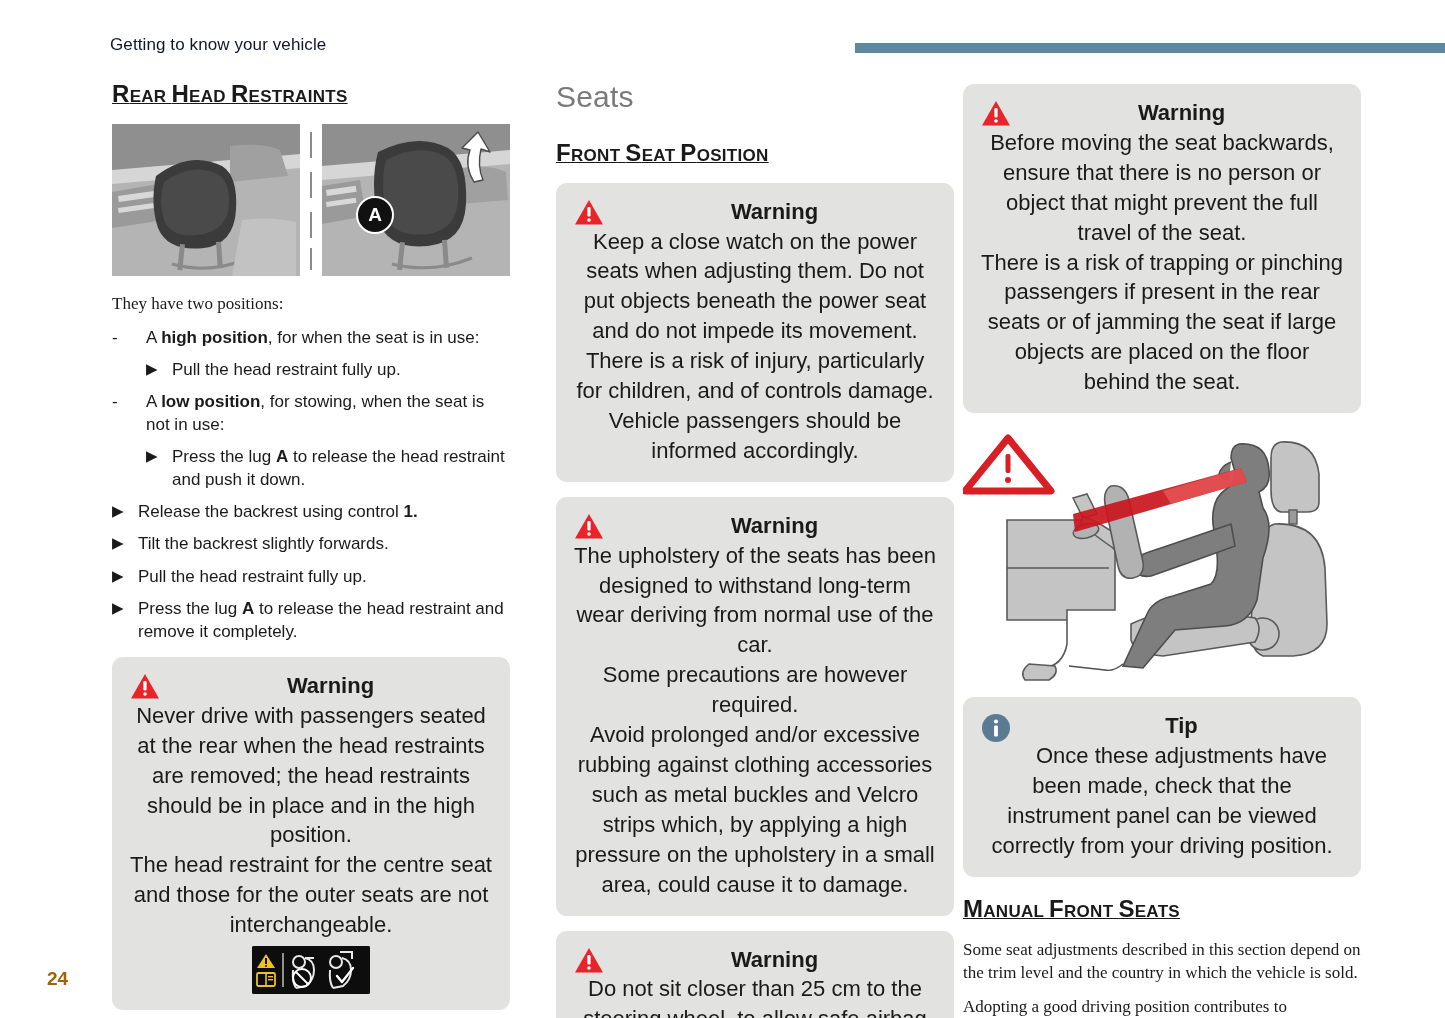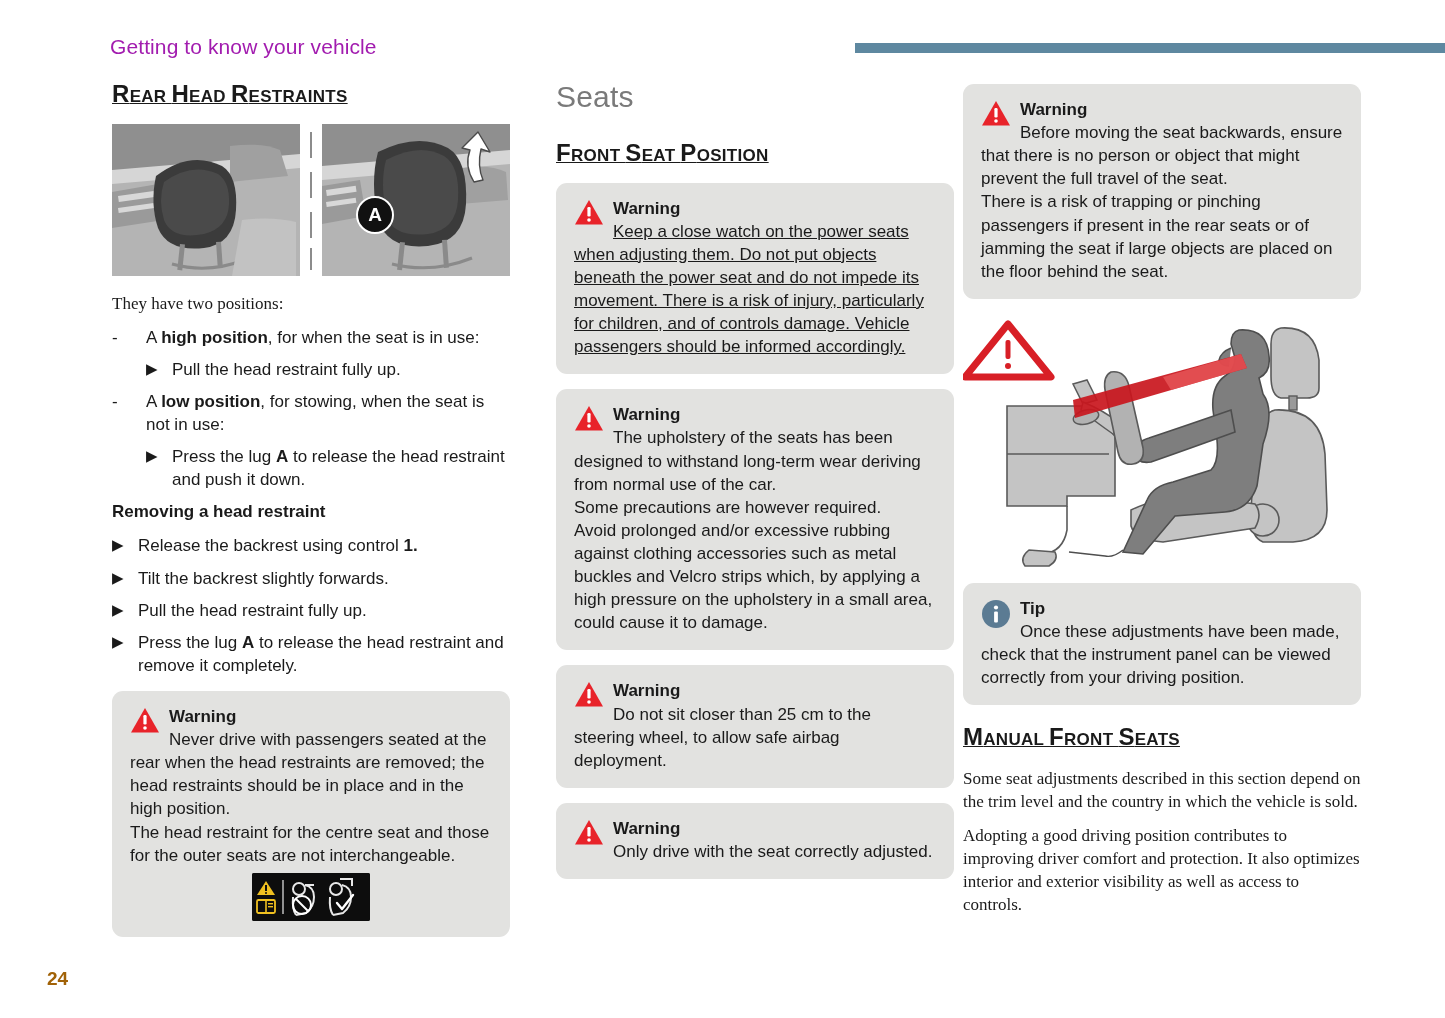--- a/index.html
+++ b/index.html
@@ -14,22 +14,22 @@
     font-family: "Liberation Sans", sans-serif;
     color: #1a1a1a;
     overflow: hidden;
   }
 
   
   .header-running {
     position: absolute;
     left: 110px;
     top: 35px;
-    font-size: 21px;
-    color: #a21caf;
+    font-size: 17px;
+    color: #0f172a;
     letter-spacing: 0.1px;
   }
   .header-rule {
     position: absolute;
     left: 855px;
     top: 43px;
     width: 590px;
     height: 10px;
     background: #5e88a0;
   }
@@ -119,23 +119,24 @@
   }
   .arrow-item .txt { flex: 1; }
   .arrow-item.indented { margin-left: 34px; }
 
   
   .callout {
     background: #e2e2e0;
     border-radius: 11px;
     padding: 14px 18px 16px 18px;
     margin-bottom: 15px;
-    font-size: 17px;
+    font-size: 22px;
     line-height: 1.36;
     position: relative;
+    text-align: center;
   }
   .callout .co-title {
     font-weight: bold;
     margin: 0 0 0 0;
   }
   .callout .co-icon {
     float: left;
     margin: 2px 9px 0 0;
   }
   .callout .co-body { margin: 0; }
@@ -277,21 +278,20 @@
 
   <div class="dash-item">
     <span class="marker">-</span>
     <span class="txt"><span>A </span><span class="b">low position</span><span>, for stowing, when the seat is not in use:</span></span>
   </div>
   <div class="arrow-item indented">
     <span class="marker">▶</span>
     <span class="txt"><span>Press the lug </span><span class="b">A</span><span> to release the head restraint and push it down.</span></span>
   </div>
 
-  <p class="subhead">Removing a head restraint</p>
 
   <div class="arrow-item">
     <span class="marker">▶</span>
     <span class="txt"><span>Release the backrest using control </span><span class="b">1.</span><span></span></span>
   </div>
   <div class="arrow-item">
     <span class="marker">▶</span>
     <span class="txt"><span>Tilt the backrest slightly forwards.</span><span class="b"></span><span></span></span>
   </div>
   <div class="arrow-item">
@@ -350,21 +350,21 @@
 
   <div class="callout">
     <span class="co-icon">
       <svg class="tri-icon" viewBox="0 0 30 27">
         <path d="M15 1 L29 25.5 L1 25.5 Z" fill="#e8232a"></path>
         <rect x="13.4" y="8" width="3.2" height="9.5" rx="1.2" fill="#fff"></rect>
         <circle cx="15" cy="21" r="1.8" fill="#fff"></circle>
       </svg>
     </span>
     <div class="co-title">Warning</div>
-    <div class="co-body" style="white-space:pre-line;text-decoration:underline;">Keep a close watch on the power seats when adjusting them. Do not put objects beneath the power seat and do not impede its movement. There is a risk of injury, particularly for children, and of controls damage. Vehicle passengers should be informed accordingly.</div>
+    <div class="co-body" style="white-space:pre-line;">Keep a close watch on the power seats when adjusting them. Do not put objects beneath the power seat and do not impede its movement. There is a risk of injury, particularly for children, and of controls damage. Vehicle passengers should be informed accordingly.</div>
   </div>
 
   <div class="callout">
     <span class="co-icon">
       <svg class="tri-icon" viewBox="0 0 30 27">
         <path d="M15 1 L29 25.5 L1 25.5 Z" fill="#e8232a"></path>
         <rect x="13.4" y="8" width="3.2" height="9.5" rx="1.2" fill="#fff"></rect>
         <circle cx="15" cy="21" r="1.8" fill="#fff"></circle>
       </svg>
     </span>

